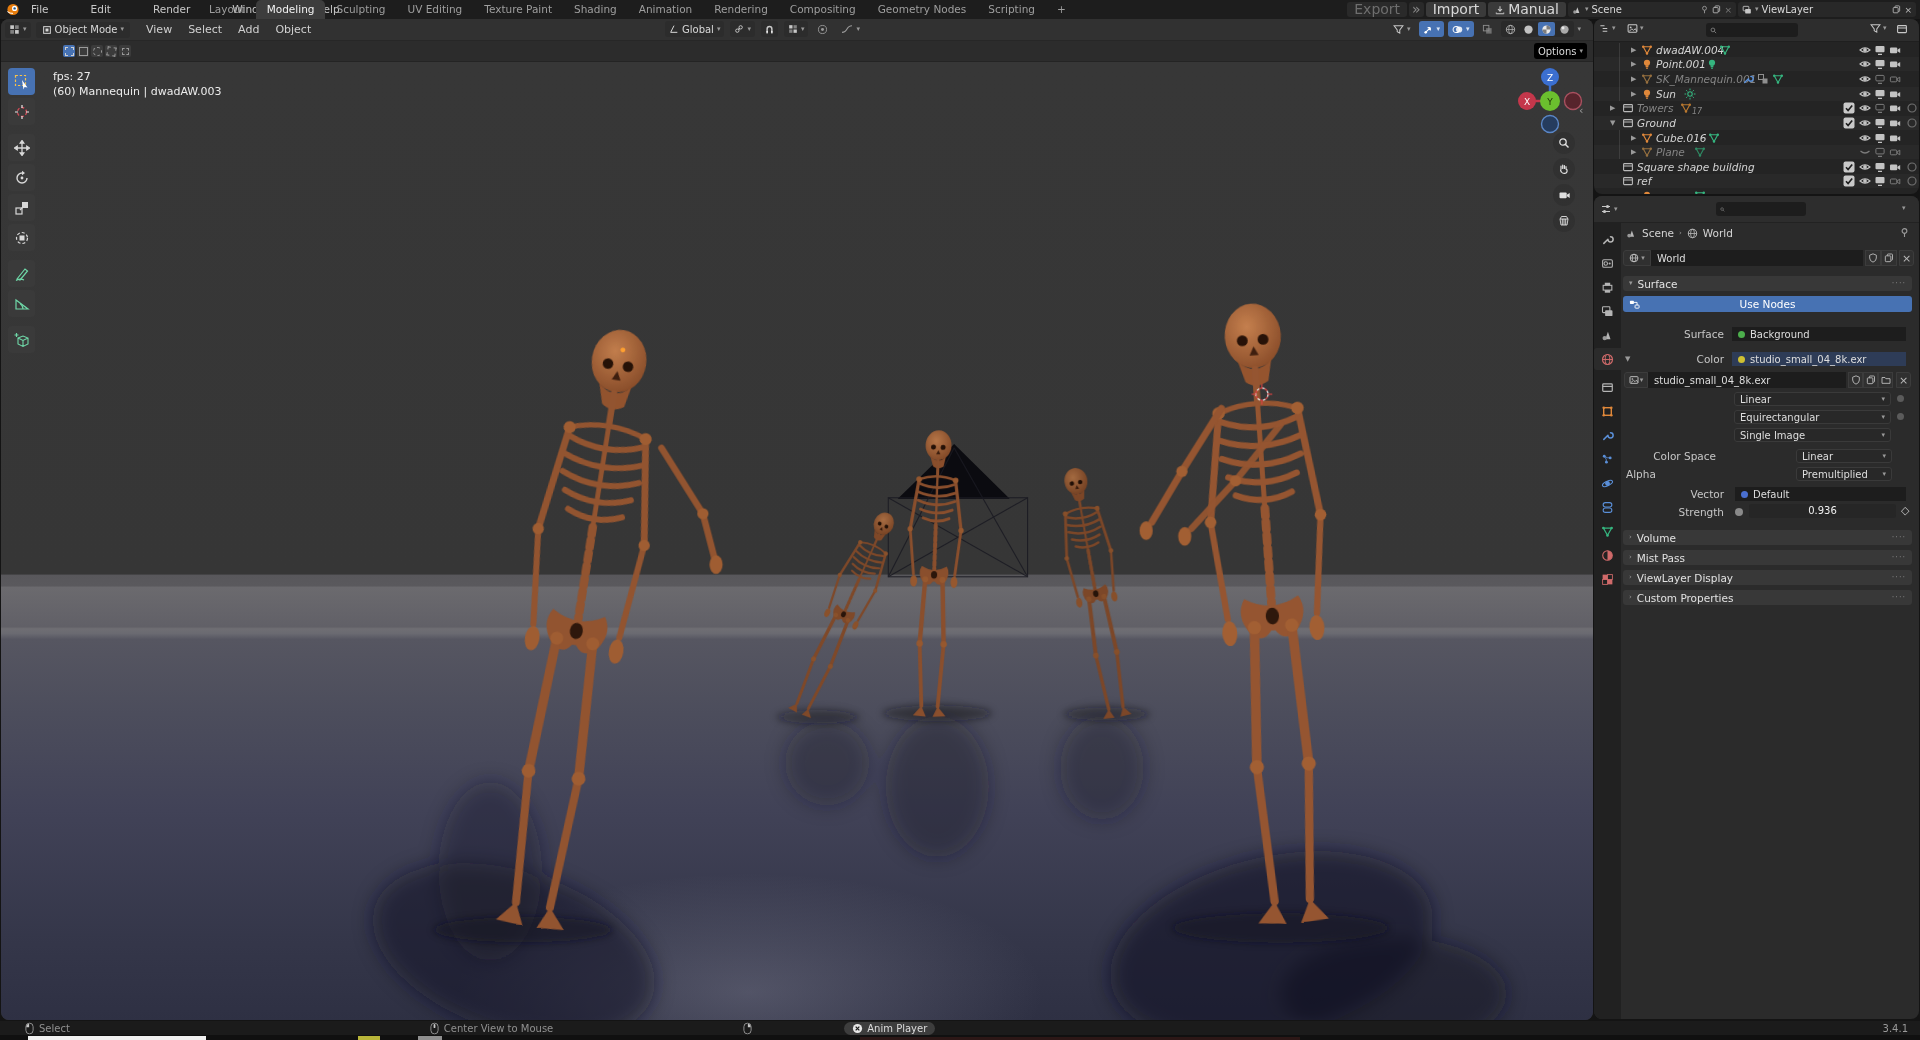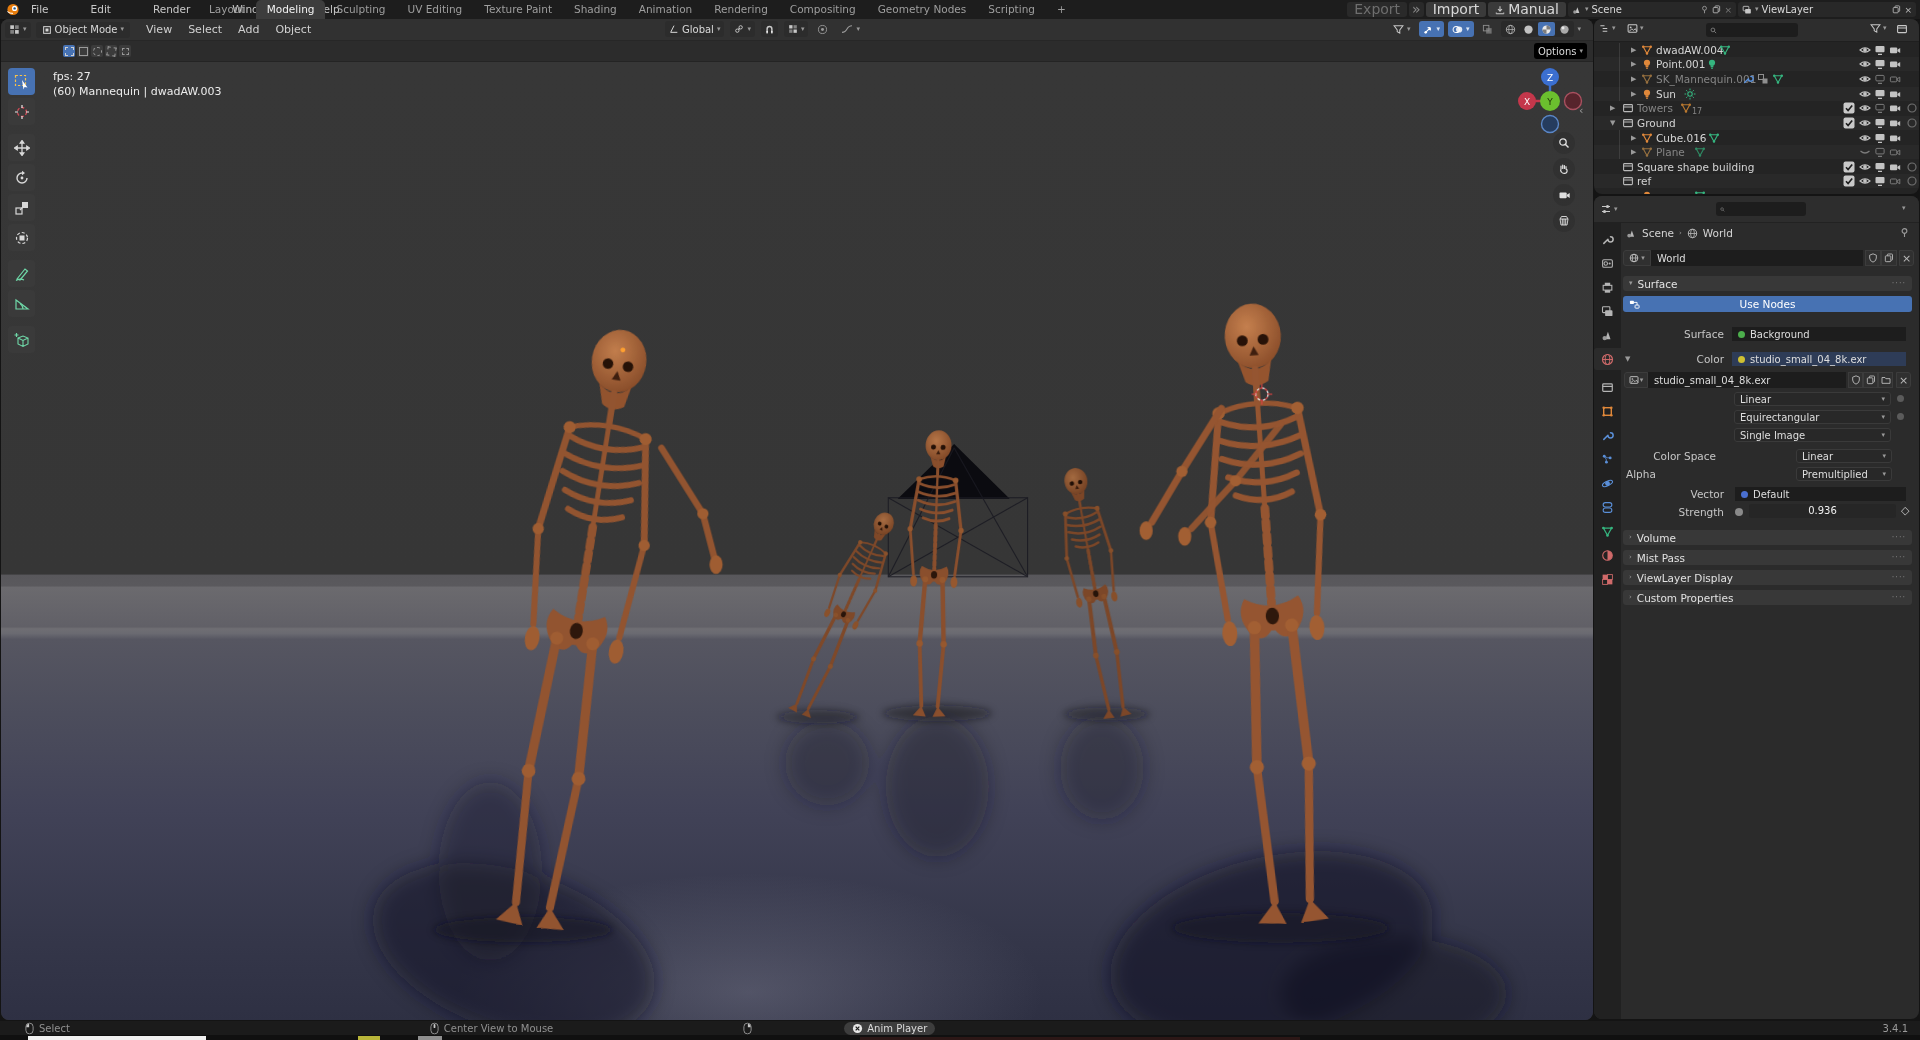--- a/index.html
+++ b/index.html
@@ -45,21 +45,21 @@
   .tool.active{background:#4772b3;}
   
   .navb{position:absolute;width:22px;height:22px;border-radius:50%;background:#2f2f2fcc;display:flex;align-items:center;justify-content:center;}
   
   #outliner{left:1594px;top:19px;width:325px;height:175px;border-radius:8px;background:#242424;overflow:hidden;}
   #ohdr{height:22px;background:#2d2d2d;border-bottom:1px solid #1f1f1f;position:relative;}
   .srch{position:absolute;background:#1d1d1d;border-radius:3px;height:14px;display:flex;align-items:center;padding:0 4px;gap:3px;}
   .srch input{background:transparent;border:0;outline:0;color:#ddd;font-size:10px;width:70px;height:12px;font-family:"DejaVu Sans",sans-serif;}
   .orow{position:absolute;left:0;width:325px;height:14px;font-size:10.5px;color:#d4d4d4;}
   .orow.stripe{background:rgba(255,255,255,.025);}
-  .olab{position:absolute;top:1px;line-height:12px;}
+  .olab{position:absolute;top:1px;line-height:12px;font-style:italic;}
   .oexp{position:absolute;top:2px;font-size:7px;color:#9a9a9a;line-height:10px;}
   .oico{position:absolute;top:1px;}
   .dimt{color:#858585;}
   
   #props{left:1594px;top:196px;width:325px;height:823px;border-radius:8px;background:#2b2b2b;overflow:hidden;}
   #prail{position:absolute;left:0;top:26px;width:27px;height:797px;background:#212121;}
   .ptab{position:absolute;left:0;width:27px;height:22px;display:flex;align-items:center;justify-content:center;color:#9a9a9a;}
   .ptab.active{background:#2b2b2b;border-radius:3px 0 0 3px;}
   .plabel{position:absolute;font-size:10.5px;color:#c6c6c6;text-align:right;}
   .pfield{position:absolute;height:14px;background:#1d1d1d;border-radius:0;display:flex;align-items:center;gap:5px;padding:0 6px;font-size:10px;color:#dedede;}

